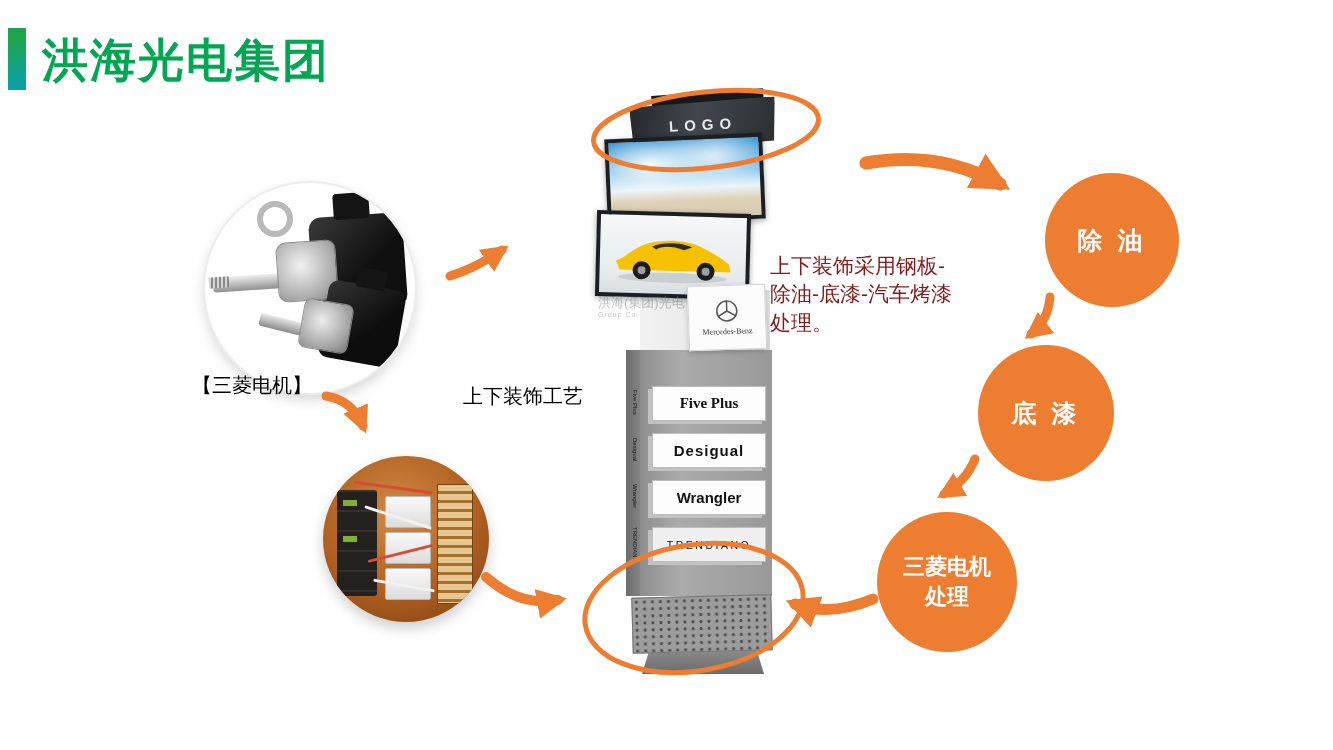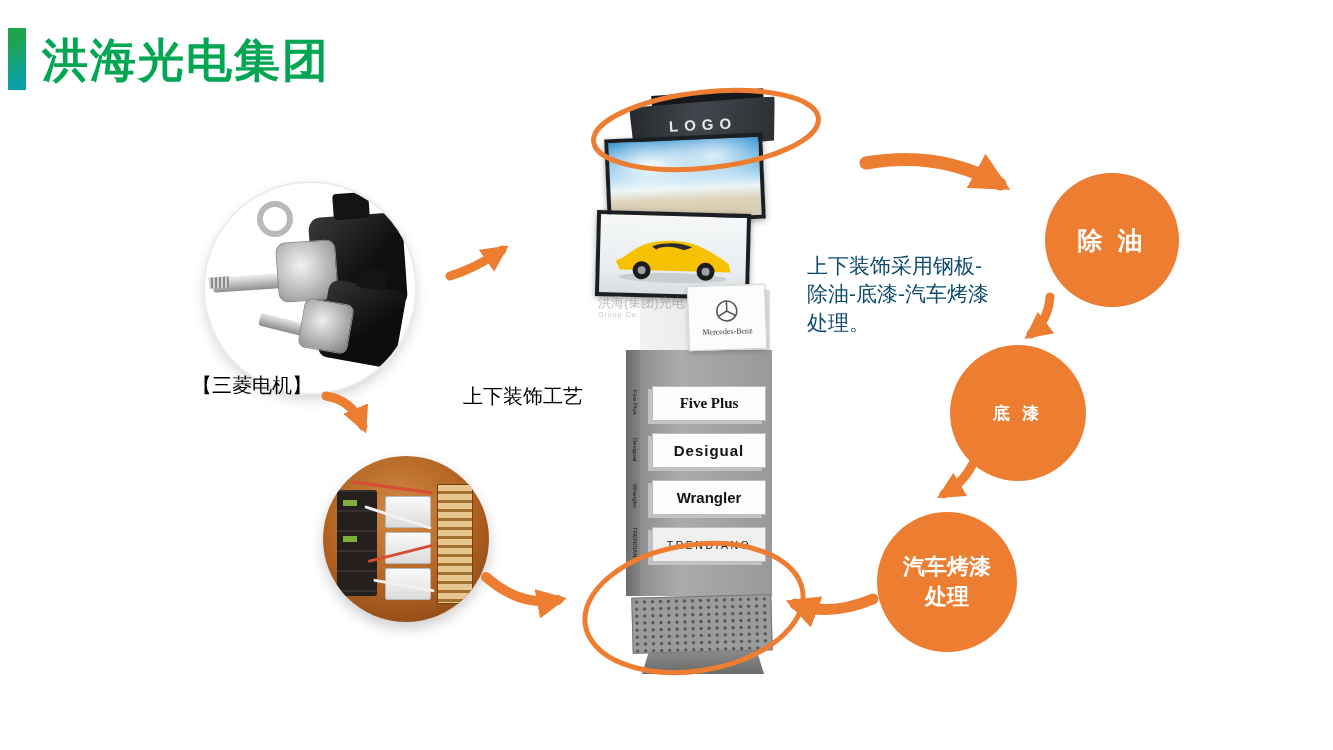--- a/index.html
+++ b/index.html
@@ -106,29 +106,29 @@
   .w1{left:40px;top:60px;width:70px;background:#f2f2f2;transform:rotate(18deg);}
   .w2{left:44px;top:96px;width:66px;background:#d84b35;transform:rotate(-14deg);}
   .w3{left:50px;top:128px;width:62px;background:#f2f2f2;transform:rotate(10deg);}
   .w4{left:30px;top:30px;width:80px;background:#d84b35;transform:rotate(8deg);}
 
   
   .label{position:absolute;font-size:20px;color:#000;z-index:20;}
   .motor-label{left:192px;top:372px;}
   .controller-label{left:298px;top:624px;}
   .process-label{left:463px;top:383px;font-family:Liberation Mono, monospace;}
-  .description{left:807px;top:252px;width:190px;font-size:21px;line-height:1.35;color:#0c4a6e;
+  .description{left:770px;top:252px;width:190px;font-size:21px;line-height:1.35;color:#7f1d1d;
       white-space:pre-line;z-index:20;}
 
   
   .step{border-radius:50%;background:#ED7D31;color:#fff;display:flex;align-items:center;
       justify-content:center;font-weight:bold;text-align:center;z-index:15;}
   .step span{white-space:pre-line;}
   .step1{left:1045px;top:173px;width:134px;height:134px;font-size:25px;letter-spacing:4px;}
-  .step2{left:950px;top:345px;width:136px;height:136px;font-size:17px;letter-spacing:4px;}
+  .step2{left:978px;top:345px;width:136px;height:136px;font-size:25px;letter-spacing:4px;}
   .step3{left:877px;top:512px;width:140px;height:140px;font-size:22px;line-height:1.35;}
 
   .overlay{position:absolute;left:0;top:0;z-index:40;pointer-events:none;}
 </style>
 </head>
 <body>
 
 <div class="slide">
 
   <div class="abs accent-bar"></div>
@@ -217,21 +217,21 @@
 除油-底漆-汽车烤漆
 处理。</div>
 
   <div class="abs step step1">
     <span>除 油</span>
   </div>
   <div class="abs step step2">
     <span>底 漆</span>
   </div>
   <div class="abs step step3">
-    <span>汽车烤漆
+    <span>三菱电机
 处理</span>
   </div>
 
   <svg class="overlay" width="1333" height="750" viewBox="0 0 1333 750">
     <defs>
       <marker id="ah" viewBox="0 0 10 10" refX="7" refY="5" markerWidth="3" markerHeight="3" orient="auto">
         <path d="M0,0 L10,5 L0,10 z" fill="#ED7D31"></path>
       </marker>
     </defs>
     <ellipse cx="706" cy="130" rx="113" ry="38" transform="rotate(-6 706 130)" fill="none" stroke="#ED7D31" stroke-width="5"></ellipse>

